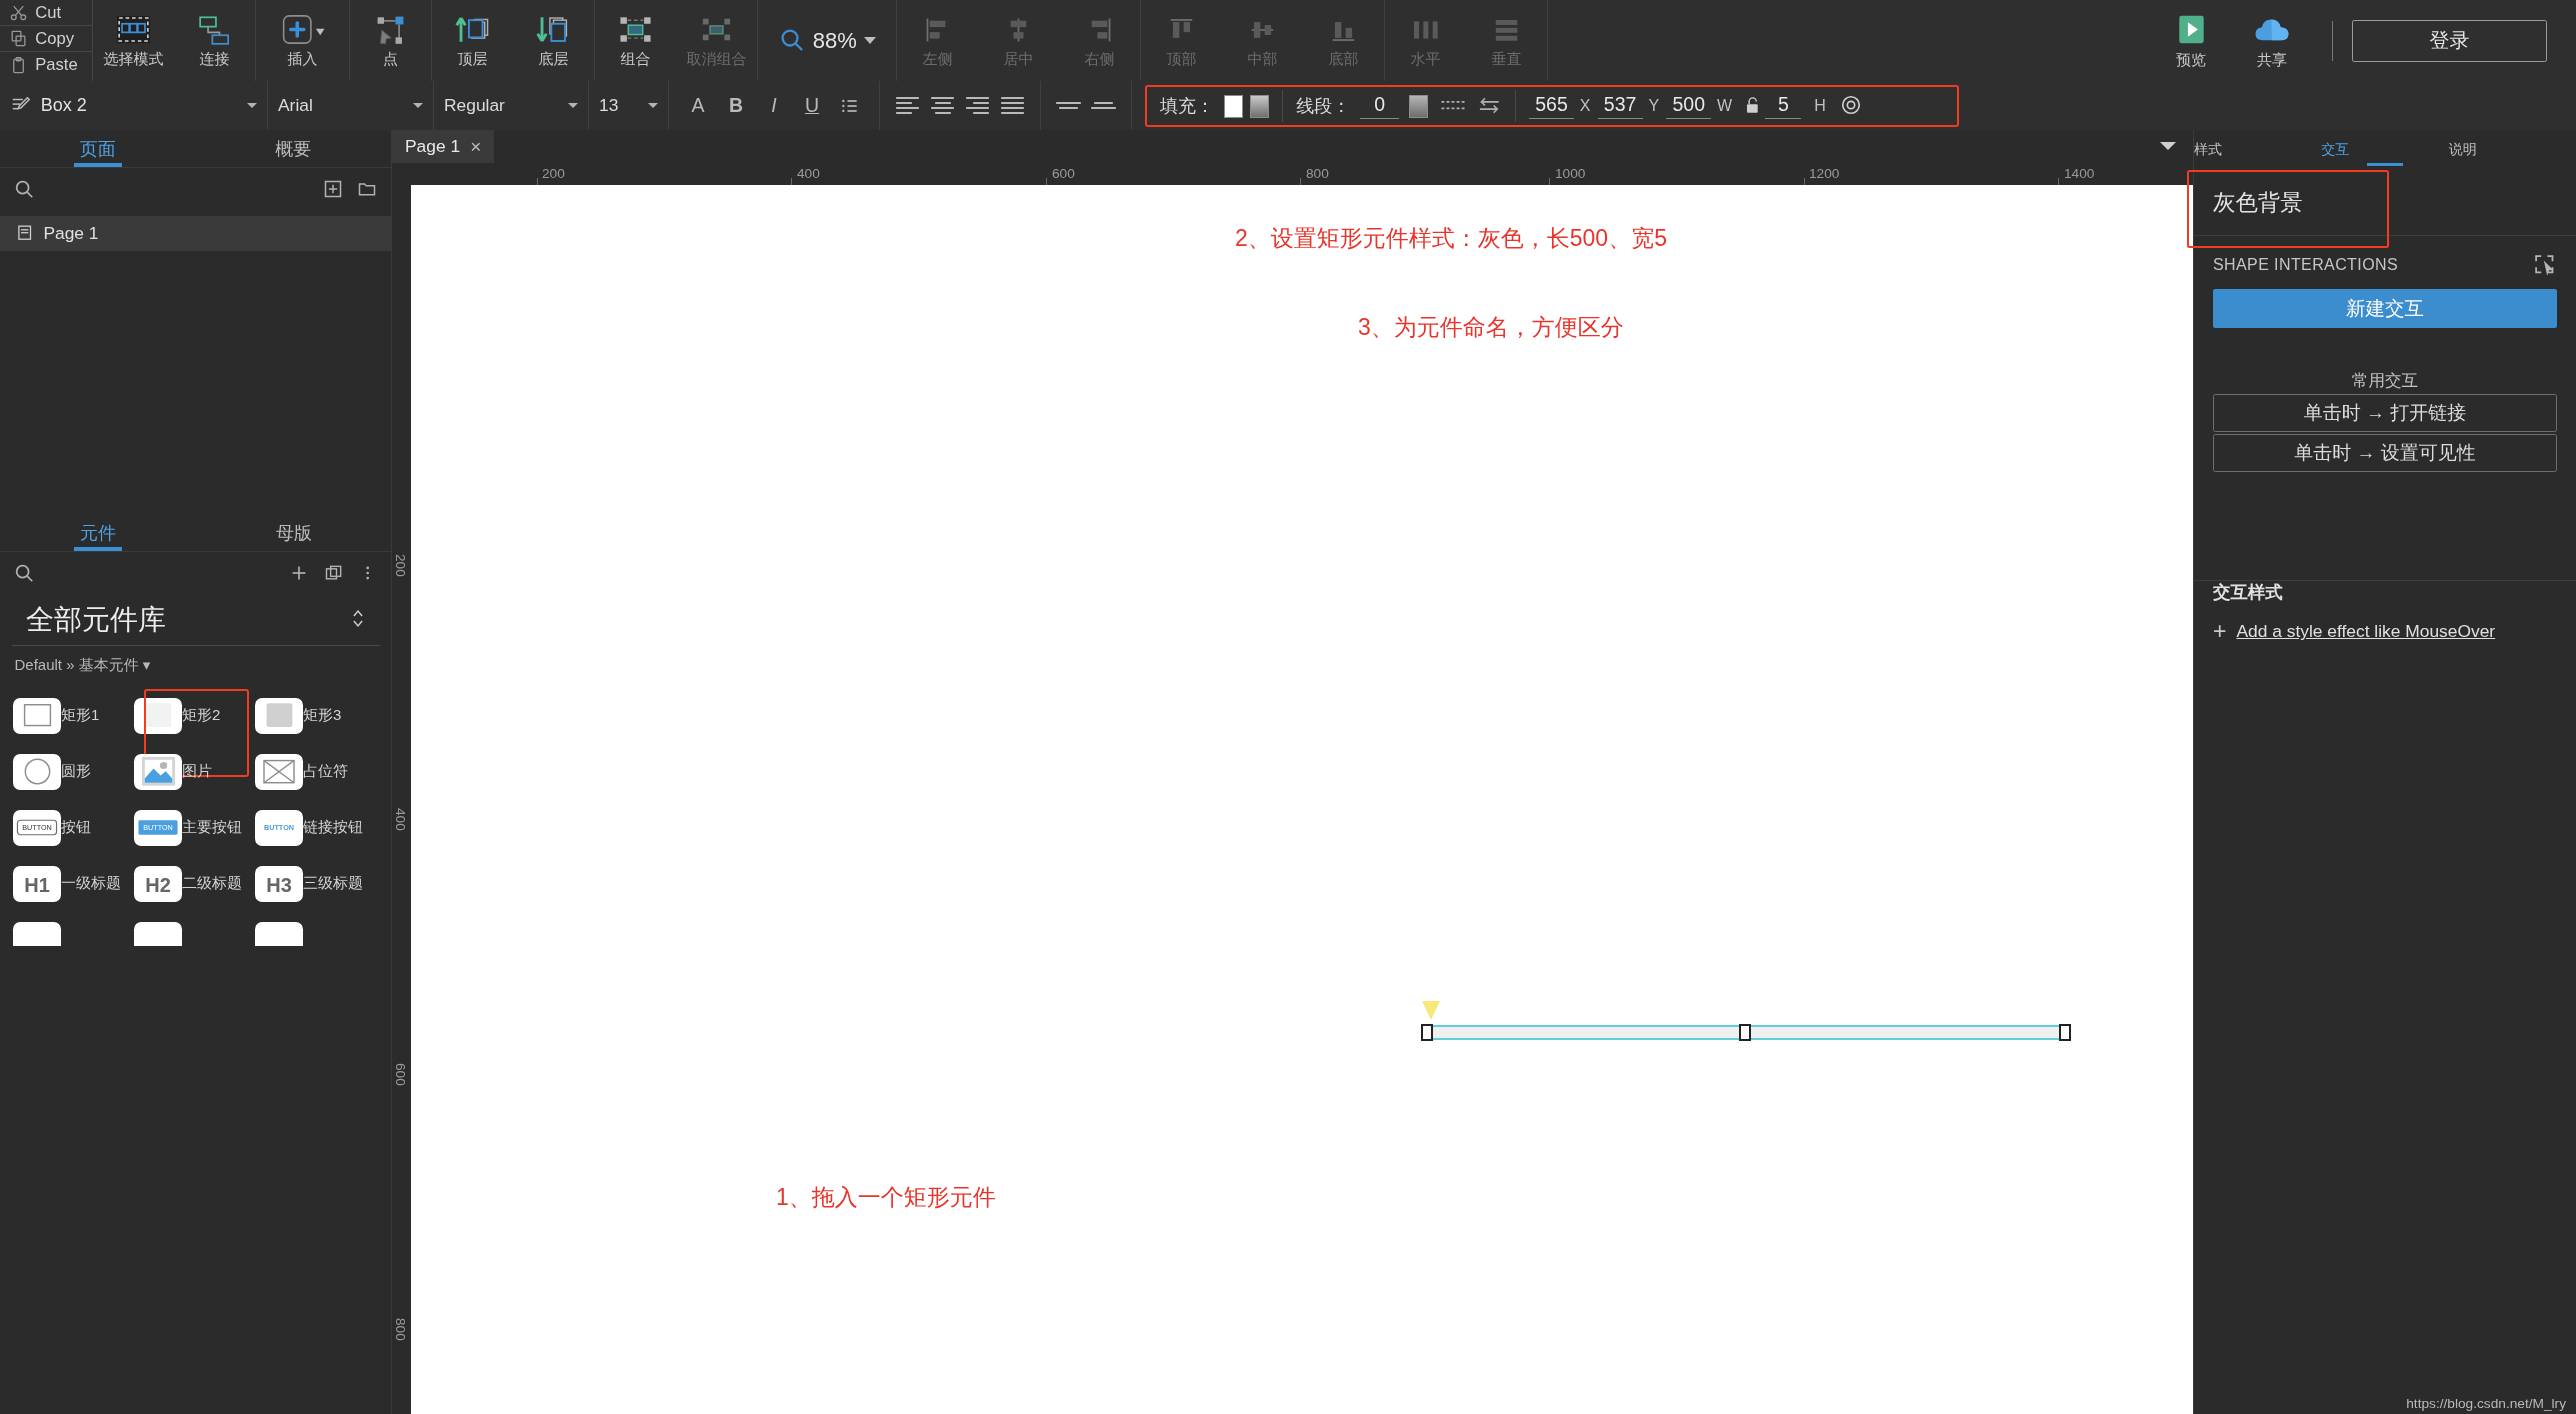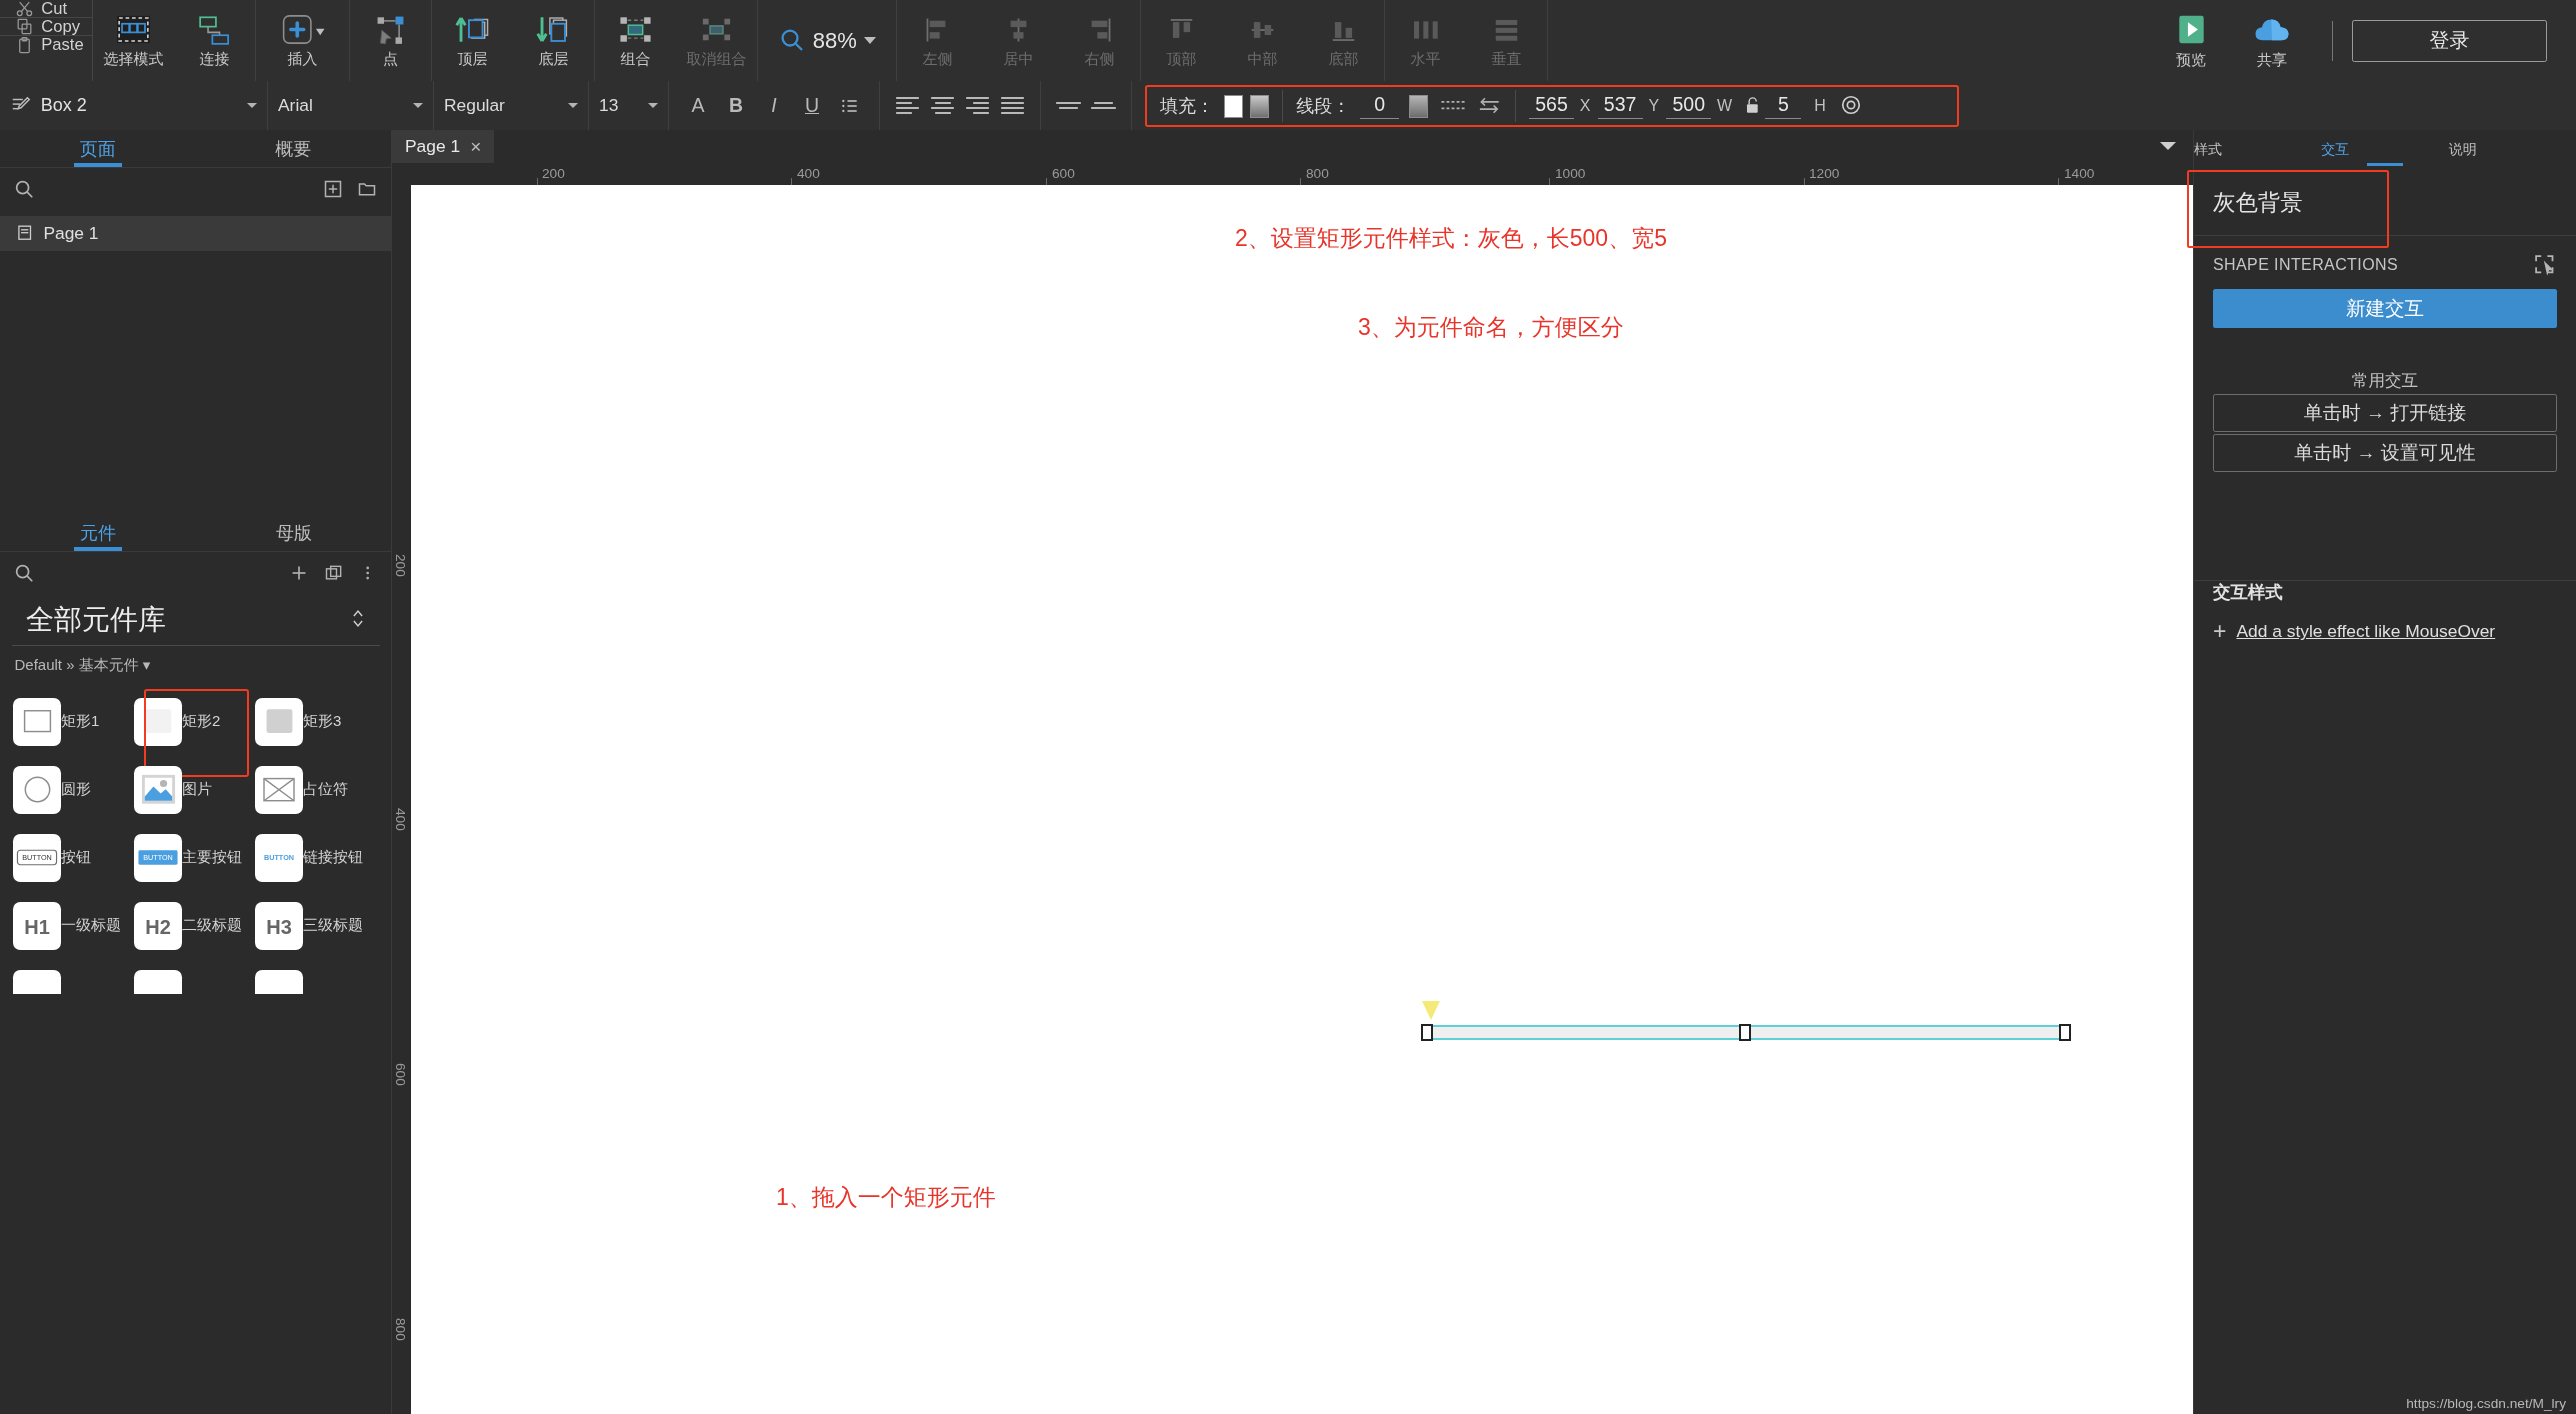--- a/index.html
+++ b/index.html
@@ -8,21 +8,21 @@
     background:#2b2b2b;
     font-family:"Liberation Sans", sans-serif;
     color:#c8c8c8; overflow:hidden;
   }
   #app { position:relative; width:2576px; height:1415px; }
 
   
   .topbar { position:absolute; left:0; top:0; width:2576px; height:81px; background:#2f2f2f; }
   .clipcol { position:absolute; left:0; top:0; width:93px; height:81px;
              border-right:0.7px solid #454545; }
-  .clipitem { display:flex; align-items:center; height:18px; gap:7.2px; padding-left:15px;
+  .clipitem { display:flex; align-items:center; height:26px; gap:7.2px; padding-left:9px;
               border-bottom:0.7px solid #454545; font-size:16.6px; color:#d2d2d2; }
   .clipitem:last-child{border-bottom:none;}
   .clipicon { width:19px; height:19px; flex:none; position:relative; opacity:.75; }
   .tb-groups { position:absolute; left:93px; top:0; height:81px; display:flex; align-items:stretch; }
   .tb-grp { display:flex; align-items:stretch; border-right:0.7px solid #3f3f3f; }
   .tb-btn { width:81px; display:flex; flex-direction:column; align-items:center;
             justify-content:center; gap:2.9px; cursor:pointer; }
   .tb-btn.wide{width:93px;}
   .tb-ic { height:36px; display:flex; align-items:center; justify-content:center; position:relative;}
   .tb-lb { font-size:15px; color:#c9c9c9; white-space:nowrap; }
@@ -85,21 +85,21 @@
   .pagerow { display:flex;align-items:center;gap:10px;height:35px;padding-left:16px;
              background:#3a3a3a; margin:5.8px 0 0 0; cursor:pointer;}
   .pagerow .t{font-size:17.4px;color:#e0e0e0;}
   .libsel { display:flex;align-items:center;padding:0 14.5px;height:52px;
             border-bottom:0.7px solid #4a4a4a; margin:0 11.6px; cursor:pointer;}
   .libsel .t{font-size:28px;color:#ededed;flex:1;}
   .crumb { padding:10px 14.5px; font-size:15px; color:#b8b8b8; }
   .wgrid { display:flex; flex-wrap:wrap; padding:2.9px 13px; }
   .wcell { width:121px; display:flex;flex-direction:row;align-items:center;
            gap:0; padding:10px 0; cursor:pointer; position:relative;}
-  .wthumb { width:48px;height:48px;background:#fff;border-radius:7.2px;
+  .wthumb { width:48px;height:36px;background:#fff;border-radius:7.2px;
             display:flex;align-items:center;justify-content:center; }
   .wlabel { font-size:15px; color:#d4d4d4; }
   .wcell.hl:before{ content:""; position:absolute; left:10px; top:1.4px;
                     width:101px; height:84px; border:2.9px solid #f13c20; border-radius:2.9px; }
 
   
   .canvaswrap { position:absolute; left:392px; top:130px; width:1801px; height:1284px; background:#2b2b2b; }
   .tabstrip { height:33px; background:#2b2b2b; display:flex; align-items:flex-end; position:relative;}
   .ptab { height:33px; background:#3a3a3a; display:flex;align-items:center;gap:10px;
           padding:0 13px; font-size:17.4px;color:#e9e9e9; cursor:pointer;}

